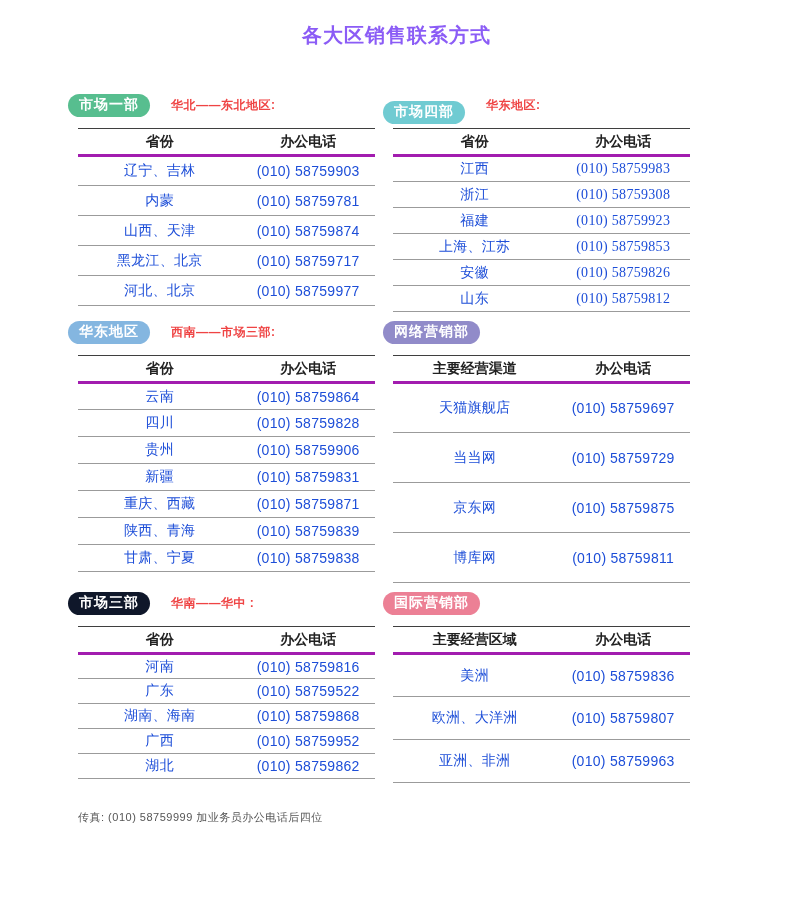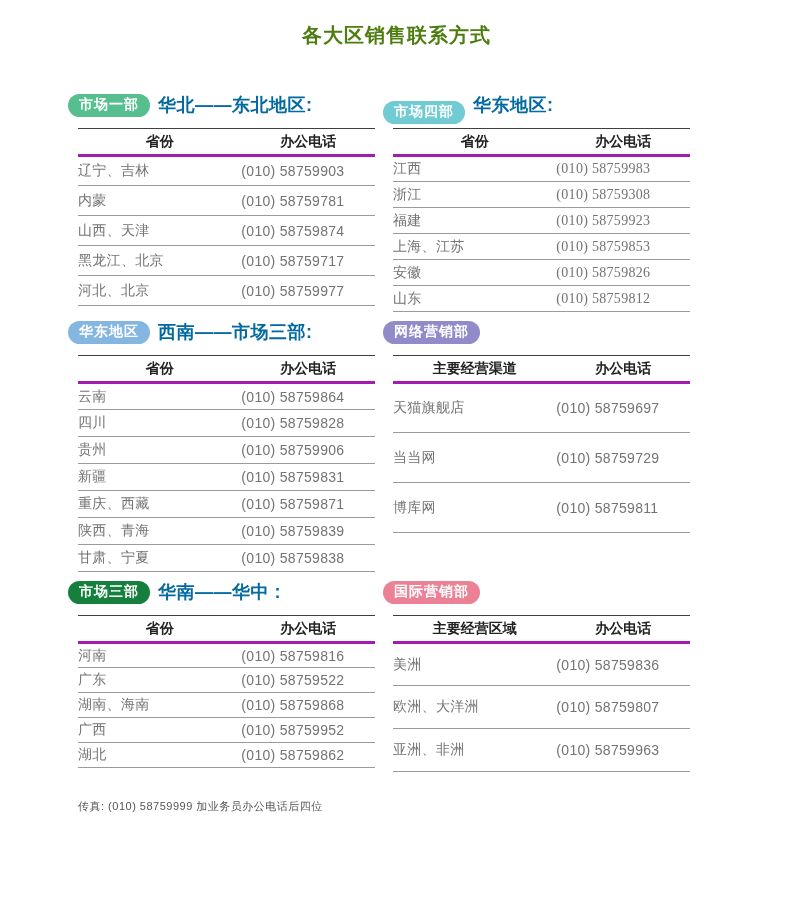--- a/index.html
+++ b/index.html
@@ -11,21 +11,21 @@
     color: #4a4a4a;
     overflow: hidden;
   }
   .page {
     padding: 22px 74px 0 68px;
   }
   .page-title {
     text-align: center;
     font-size: 20px;
     font-weight: bold;
-    color: #4d7c0f;
+    color: #8b5cf6;
     letter-spacing: 1px;
     margin-bottom: 44px;
   }
   .grid {
     display: grid;
     grid-template-columns: 307px 307px;
     column-gap: 43px;
     row-gap: 48px;
     gap: 8px;
   }
@@ -41,24 +41,24 @@
     height: 23px;
     padding: 0 11px;
     border-radius: 12px;
     color: #ffffff;
     font-size: 14px;
     font-weight: bold;
     letter-spacing: 1px;
     white-space: nowrap;
   }
   .subtitle {
-    margin-left: 8px;
-    font-size: 18px;
+    margin-left: 21px;
+    font-size: 12px;
     font-weight: bold;
-    color: #0369a1;
+    color: #ef4444;
     letter-spacing: 0.5px;
     white-space: nowrap;
   }
   table.contact-table {
     width: 297px;
     margin-left: 10px;
     border-collapse: collapse;
     table-layout: fixed;
   }
   table.contact-table col.c1 { width: 55%; }
@@ -73,21 +73,22 @@
     font-weight: bold;
     color: #222222;
     text-align: center;
     vertical-align: middle;
   }
   table.contact-table tbody tr {
     border-bottom: 1px solid #9b9b9b;
   }
   table.contact-table td {
     font-size: 14px;
-    color: #737373;
+    color: #1d4ed8;
+    text-align: center;
     vertical-align: middle;
     letter-spacing: 0.3px;
     white-space: nowrap;
   }
   .rh30 td { height: 30px; }
   .rh26 td { height: 26px; font-family: Liberation Serif, serif; }
   .rh27 td { height: 27px; }
   .rh49 td { height: 50px; }
   .rh25 td { height: 25px; }
   .rh43 td { height: 43px; }
@@ -261,30 +262,34 @@
         <tbody>
             <tr>
               <td>天猫旗舰店</td>
               <td>(010) 58759697</td>
             </tr>
             <tr>
               <td>当当网</td>
               <td>(010) 58759729</td>
             </tr>
             <tr>
+              <td>京东网</td>
+              <td>(010) 58759875</td>
+            </tr>
+            <tr>
               <td>博库网</td>
               <td>(010) 58759811</td>
             </tr>
           </tbody>
       </table>
     </section>
 
     <section>
       <div class="panel-header">
-        <span class="badge" style="background-color: #15803d;">市场三部</span>
+        <span class="badge" style="background-color: #0f172a;">市场三部</span>
         <span class="subtitle">华南——华中 :</span>
       </div>
       <table class="contact-table rh25">
         <colgroup>
             <col class="c1">
             <col class="c2">
           </colgroup>
         <thead>
             <tr>
           <th>省份</th>

